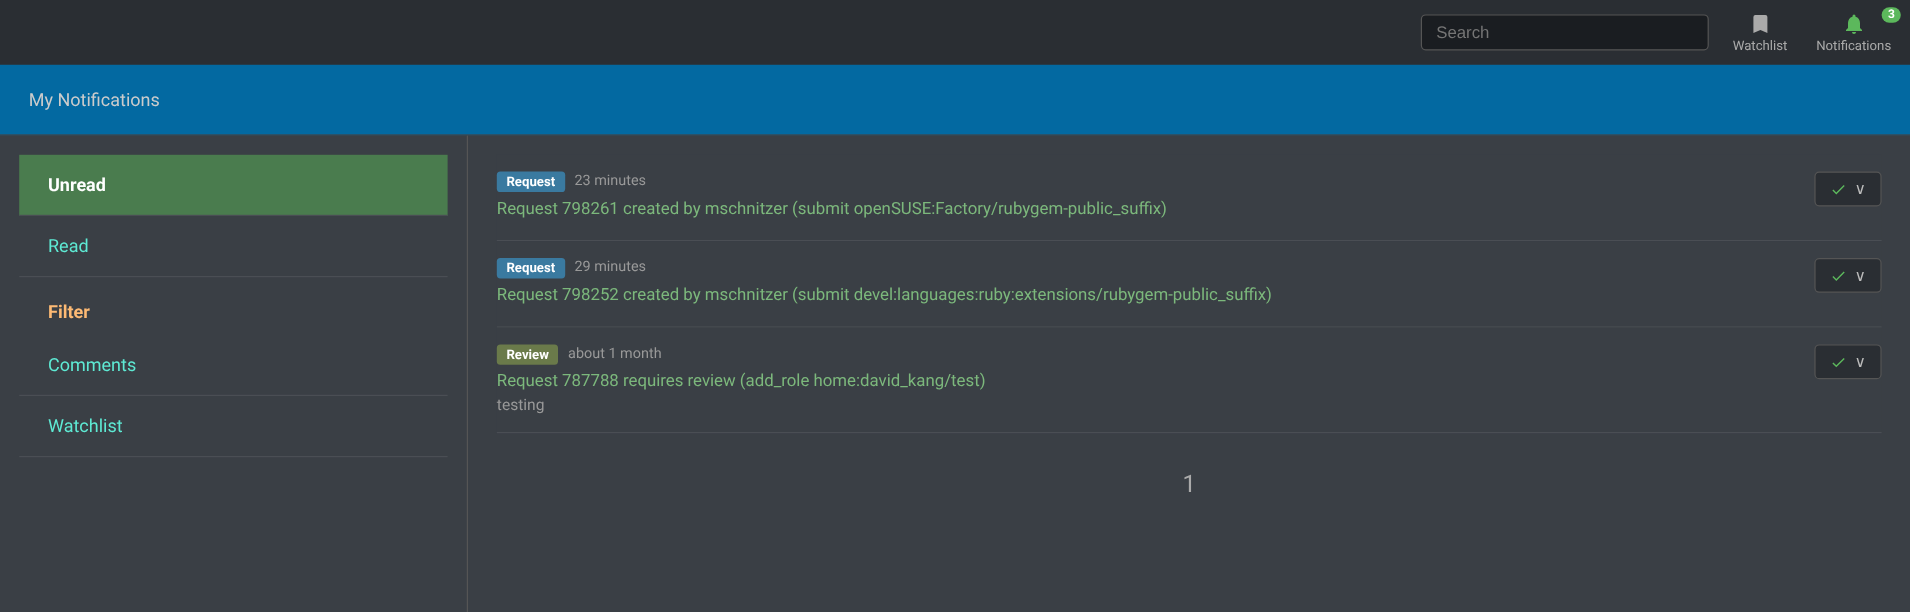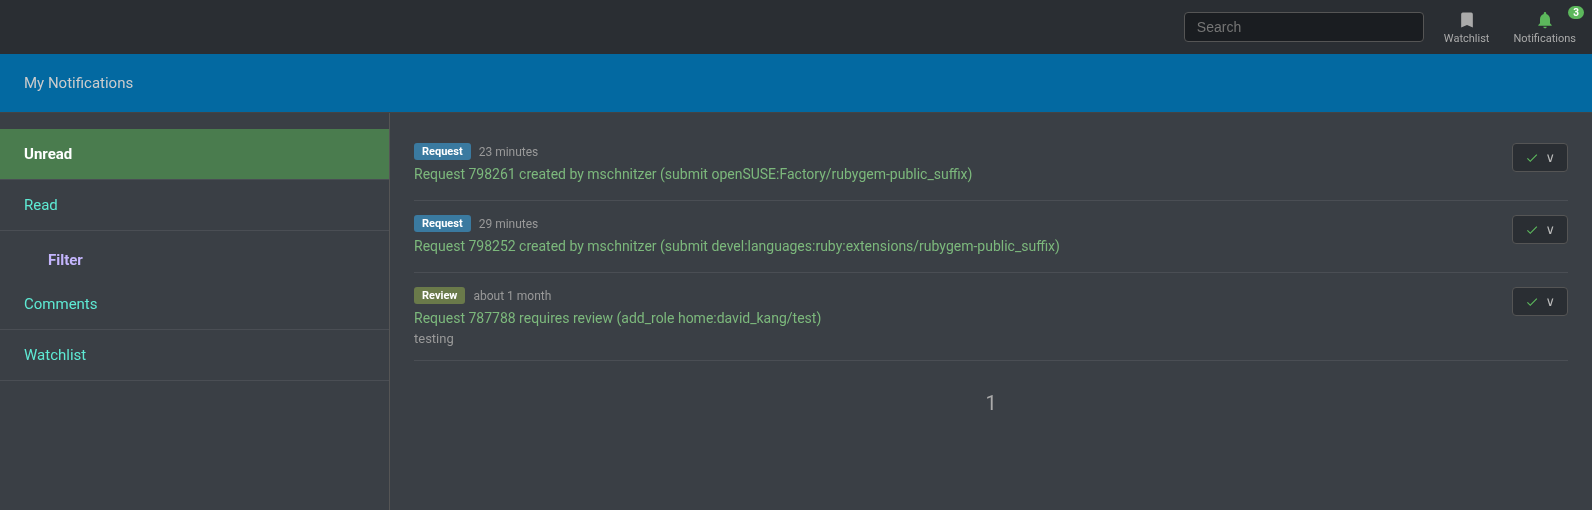--- a/index.html
+++ b/index.html
@@ -81,43 +81,42 @@
       display: flex;
       height: calc(510px - 54px - 58px);
     }
 
     
     .sidebar {
       width: 390px;
       min-width: 390px;
       background: #3a3f45;
       border-right: 1px solid #555;
-      padding: 16px 0;
+      padding: 16px 16px;
     }
 
     .sidebar-item {
       padding: 16px 24px;
       cursor: pointer;
       color: #5eead4;
       font-size: 15px;
       border-bottom: 1px solid #4a4e54;
     }
 
     .sidebar-item.active {
       background: #4a7c4e;
       color: #fff;
       font-weight: bold;
     }
 
     .filter-label {
       padding: 20px 24px 10px;
-      color: #c4b5fd;
+      color: #fdba74;
       font-size: 15px;
       font-weight: bold;
-      margin-left: 24px;
     }
 
     
     .content {
       flex: 1;
       background: #3a3f45;
       overflow-y: auto;
       padding: 16px 24px;
     }
 
@@ -142,21 +141,21 @@
       justify-content: space-between;
       align-items: flex-start;
     }
 
     .notification-left {
       flex: 1;
     }
 
     .notification-meta {
       display: flex;
-      align-items: center;
+      align-items: flex-start;
       gap: 8px;
       margin-bottom: 6px;
     }
 
     .tag {
       background: #3a7aa0;
       color: #fff;
       font-size: 11px;
       padding: 2px 8px;
       border-radius: 3px;

